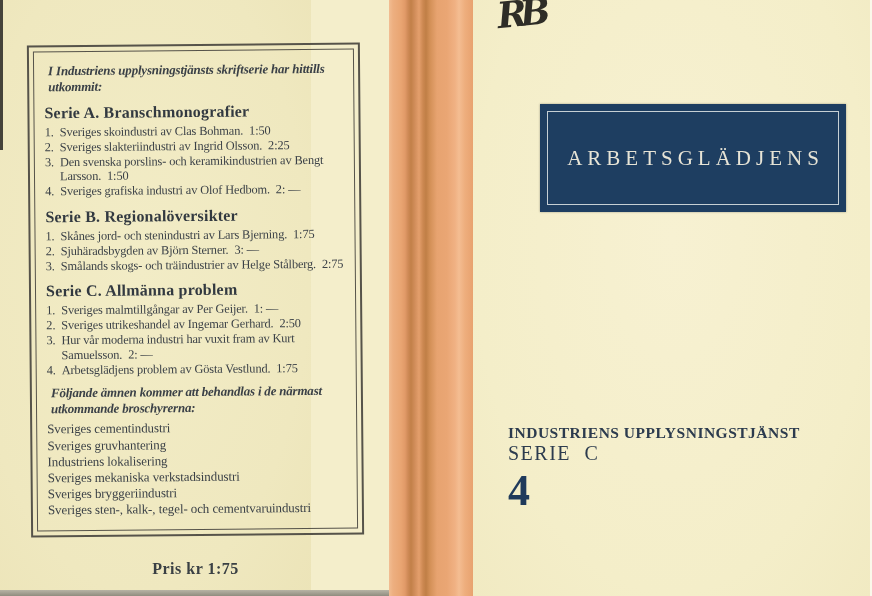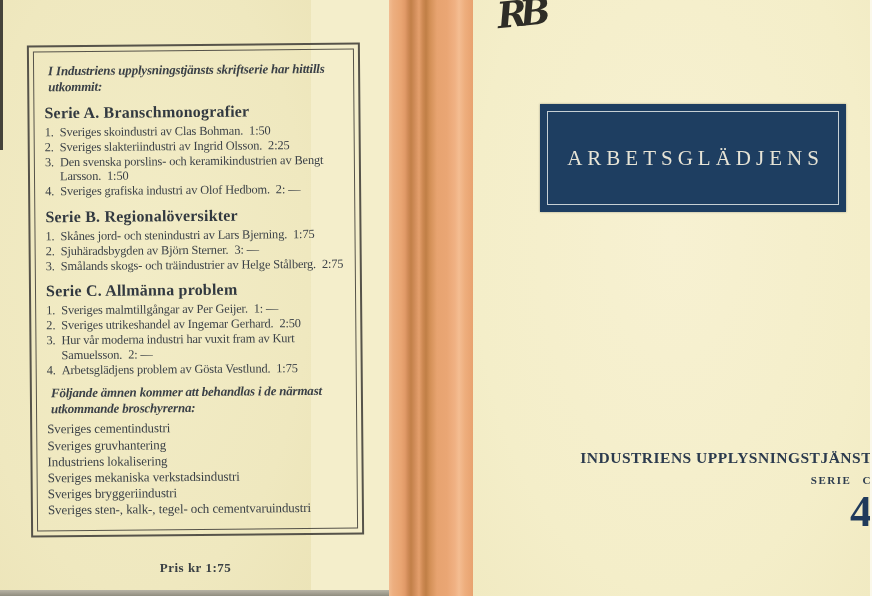--- a/index.html
+++ b/index.html
@@ -21,21 +21,21 @@
     letter-spacing:-0.2px;margin:2px 0 4px 4px;}
   .series-heading{font-weight:bold;font-size:16px;line-height:21px;margin:7px 0 2px 0;
     color:#323940;letter-spacing:0.2px;}
   .item{display:flex;font-size:12.4px;line-height:14.8px;letter-spacing:-0.15px;}
   .item .num{width:15px;flex:none;}
   .item .txt{flex:1;white-space:pre-wrap;}
   .upcoming-intro{font-style:italic;font-weight:bold;font-size:13px;line-height:16px;
     letter-spacing:-0.2px;margin:8px 0 4px 4px;}
   .upcoming-item{font-size:13px;line-height:16.2px;letter-spacing:-0.1px;}
   .price{position:absolute;left:29px;top:560px;width:333px;text-align:center;
-    font-weight:bold;font-size:13px;color:#3a4044;letter-spacing:0.5px;}
+    font-weight:bold;font-size:16px;color:#3a4044;letter-spacing:0.5px;}
 
   
   .spine{position:absolute;left:389px;top:0;width:84px;height:596px;
     background:linear-gradient(90deg,
       #f2bd92 0px,#edaf80 4px,#e9a572 12px,
       #e19a68 16px,#cf8a57 19px,#c28048 22px,
       #d28e5b 26px,#e49f6c 30px,
       #cc8851 34px,#c07f46 37px,#d39057 41px,
       #e7a370 48px,#eaa674 58px,
       #f0b183 66px,#f4bd92 70px,#eeae7d 76px,#e8a26f 84px);}
@@ -49,23 +49,23 @@
     font-style:italic;font-weight:bold;font-size:36px;color:#2e2d27;
     letter-spacing:-7px;transform:rotate(-6deg);}
 
   .title-box{position:absolute;left:67px;top:104px;width:306px;height:108px;
     background:#1e3e61;box-sizing:border-box;padding:7px;
     box-shadow:0 0 2px rgba(40,40,40,0.4);display:flex;}
   .title-inner{flex:1;border:1px solid #c6cfd4;display:flex;flex-direction:column;
     align-items:center;justify-content:center;gap:18px;color:#e7e4d6;}
   .title-line{font-size:21px;line-height:24px;letter-spacing:5px;text-indent:5px;white-space:nowrap;}
 
-  .publisher{position:absolute;left:35px;top:449px;width:364px;text-align:right;color:#2c3b4e;}
+  .publisher{position:absolute;left:35px;top:424px;width:364px;text-align:left;color:#2c3b4e;}
   .publisher-name{font-weight:bold;font-size:15.5px;letter-spacing:0.5px;white-space:nowrap;}
-  .series-label{font-weight:bold;font-size:11px;letter-spacing:1.5px;word-spacing:7px;margin-top:7px;}
+  .series-label{font-weight:normal;font-size:20px;letter-spacing:1.5px;word-spacing:7px;}
   .issue-number{font-weight:bold;font-size:44px;line-height:46px;margin-top:3px;color:#1f3a5b;}
 </style>
 </head>
 <body>
 
 <div class="page">
 
   <div class="back-page">
     <div class="listing-box">
       <div class="listing-inner">

